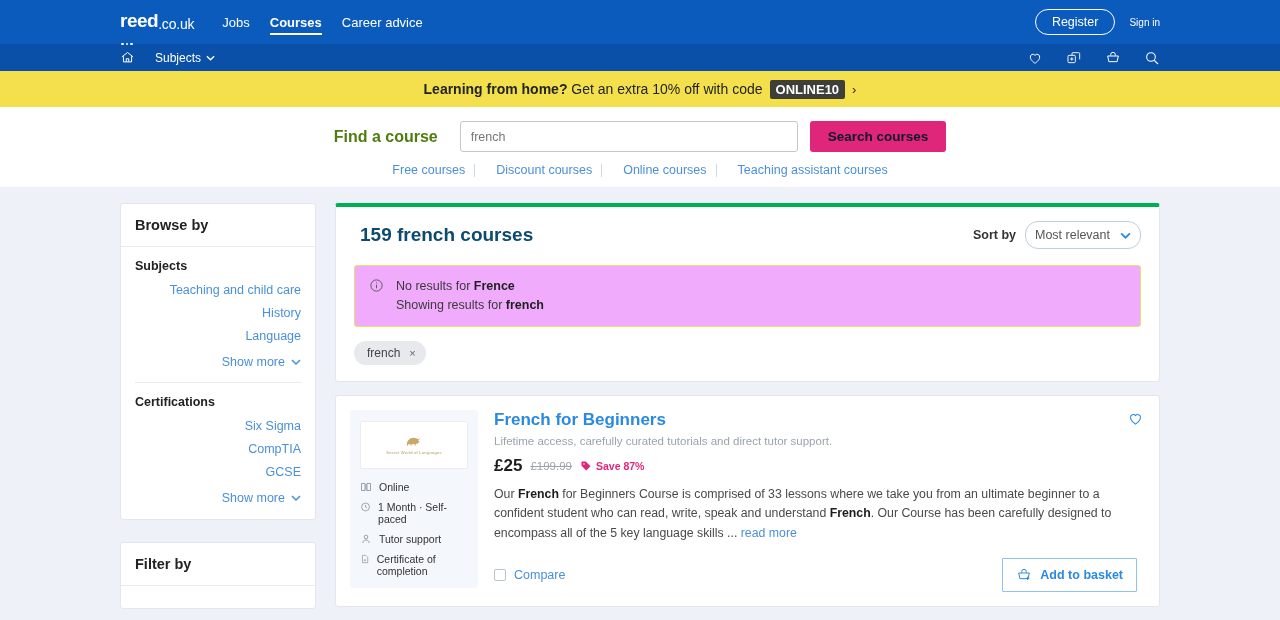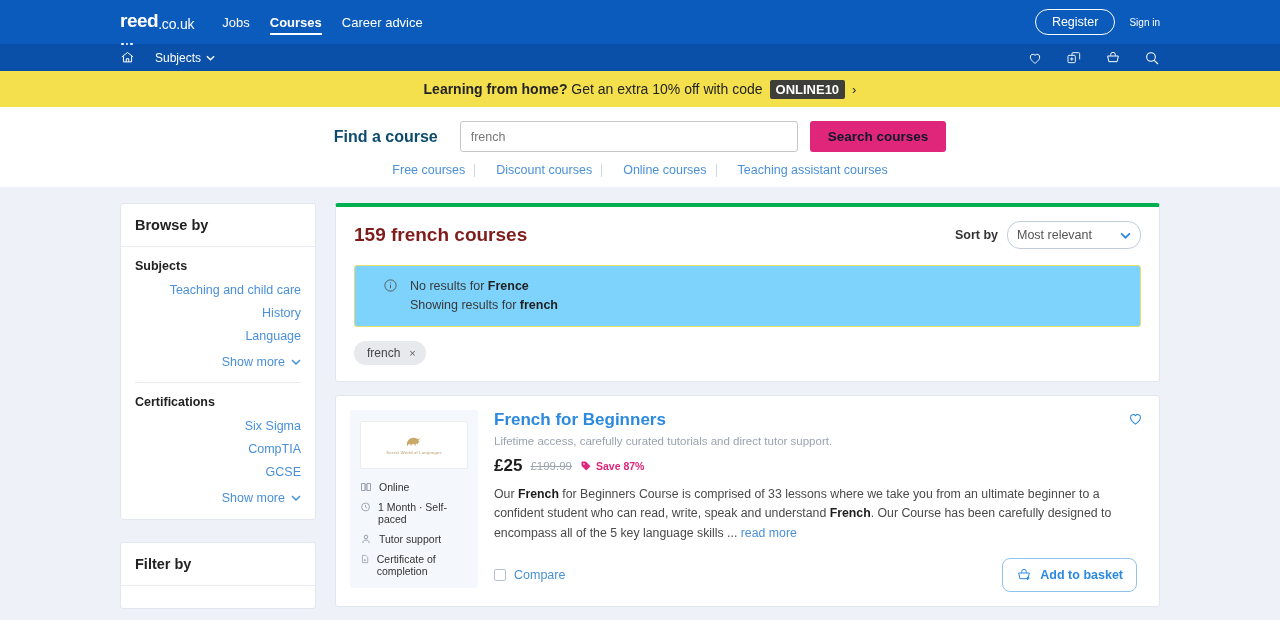--- a/index.html
+++ b/index.html
@@ -65,21 +65,21 @@
   .promo b { font-weight:bold; }
   .promo .code {
     background:#3f3f3a; color:#fff; font-weight:bold; font-size:13px;
     padding:2px 6px; margin:0 7px; border-radius:2px;
   }
   .promo .chev { font-size:13px; }
 
   
   .searchband { background:#fff; height:80px; display:flex; flex-direction:column; }
   .searchrow { display:flex; align-items:center; justify-content:center; padding-top:14px; }
-  .find-label { font-size:16px; font-weight:bold; color:#0c4a6e; margin-right:22px; }
+  .find-label { font-size:16px; font-weight:bold; color:#4d7c0f; margin-right:22px; }
   .search-input {
     width:338px; height:31px; border:1px solid #c7c7c7; border-radius:3px;
     padding:0 10px; font-size:12.5px; color:#777; outline:none;
     font-family:inherit;
   }
   .btn-search {
     background:#e0267a; color:#0f172a; border:none; border-radius:3px;
     height:31px; padding:0 18px; margin-left:12px; font-size:13.5px;
     font-weight:bold; cursor:pointer; font-family:inherit;
   }
@@ -115,32 +115,32 @@
 
   .filter-card { margin-top:22px; }
   .filter-peek { padding:10px 14px 0; overflow:hidden; height:22px; }
   .filter-peek-row { display:flex; align-items:center; font-size:12.5px; color:#333; }
 
   
   .results-card { border-top:4px solid #00b050; }
   .results-head {
     display:flex; align-items:center; padding:14px 18px 0;
   }
-  .results-title { font-size:19px; font-weight:bold; color:#7f1d1d; }
+  .results-title { font-size:19px; font-weight:bold; color:#0c4a6e;margin-left:6px; }
   .sortwrap { margin-left:auto; display:flex; align-items:center; gap:9px; }
   .sort-label { font-size:12.5px; color:#333; font-weight:bold; }
   .sort-select {
     border:1px solid #c2cddb; border-radius:13px; height:28px;
-    display:flex; align-items:center; gap:28px; padding:0 9px;
+    display:flex; align-items:center; gap:10px; padding:0 9px;
     font-size:12.5px; color:#555; cursor:pointer; background:#fff;
   }
 
   .alert {
-    margin:16px 18px 0; background:#7dd3fc; border:1px solid #e8de6a;
-    border-radius:3px; padding:11px 28px; display:flex; gap:12px;
+    margin:16px 18px 0; background:#f0abfc; border:1px solid #e8de6a;
+    border-radius:3px; padding:11px 14px; display:flex; gap:12px;
     align-items:flex-start;
   }
   .alert-text { font-size:12.5px; color:#3a3a3a; line-height:1.5; }
   .alert-text b { font-weight:bold; color:#1f1f1f; }
 
   .chips { padding:14px 18px 16px; display:flex; gap:8px; }
   .chip {
     background:#e7e9ed; border-radius:13px; padding:5px 10px 5px 13px;
     font-size:12px; color:#444; display:flex; align-items:center; gap:9px;
     cursor:pointer;
@@ -173,21 +173,21 @@
   .price-was { font-size:11.5px; color:#9aa3ae; text-decoration:line-through; }
   .save { display:flex; align-items:center; gap:4px; color:#e0267a; font-size:10.5px; font-weight:bold; }
   .desc { font-size:12.3px; color:#4a4a4a; line-height:1.62; }
   .desc b { font-weight:bold; color:#1d1d1d; }
   .readmore { color:#4a90d9; text-decoration:none; }
 
   .course-foot { display:flex; align-items:center; margin-top:14px; }
   .compare { display:flex; align-items:center; gap:8px; color:#4a90d9; font-size:12.5px; cursor:pointer; }
   .cb { width:12px; height:12px; border:1px solid #b8c4d2; border-radius:2px; background:#fff; }
   .btn-basket {
-    margin-left:auto; border:1px solid #8ec2ef; border-radius:8px; background:#fff;
+    margin-left:auto; border:1px solid #8ec2ef; border-radius:1px; background:#fff;
     color:#2b8ae0; font-size:12.5px; font-weight:bold; padding:8px 13px;
     display:flex; align-items:center; gap:8px; cursor:pointer; font-family:inherit;
   }
   .heart-fav { position:absolute; top:14px; right:15px; cursor:pointer; }
   svg { display:block; }
 </style>
 </head>
 <body>
 
 <div class="topbar">

